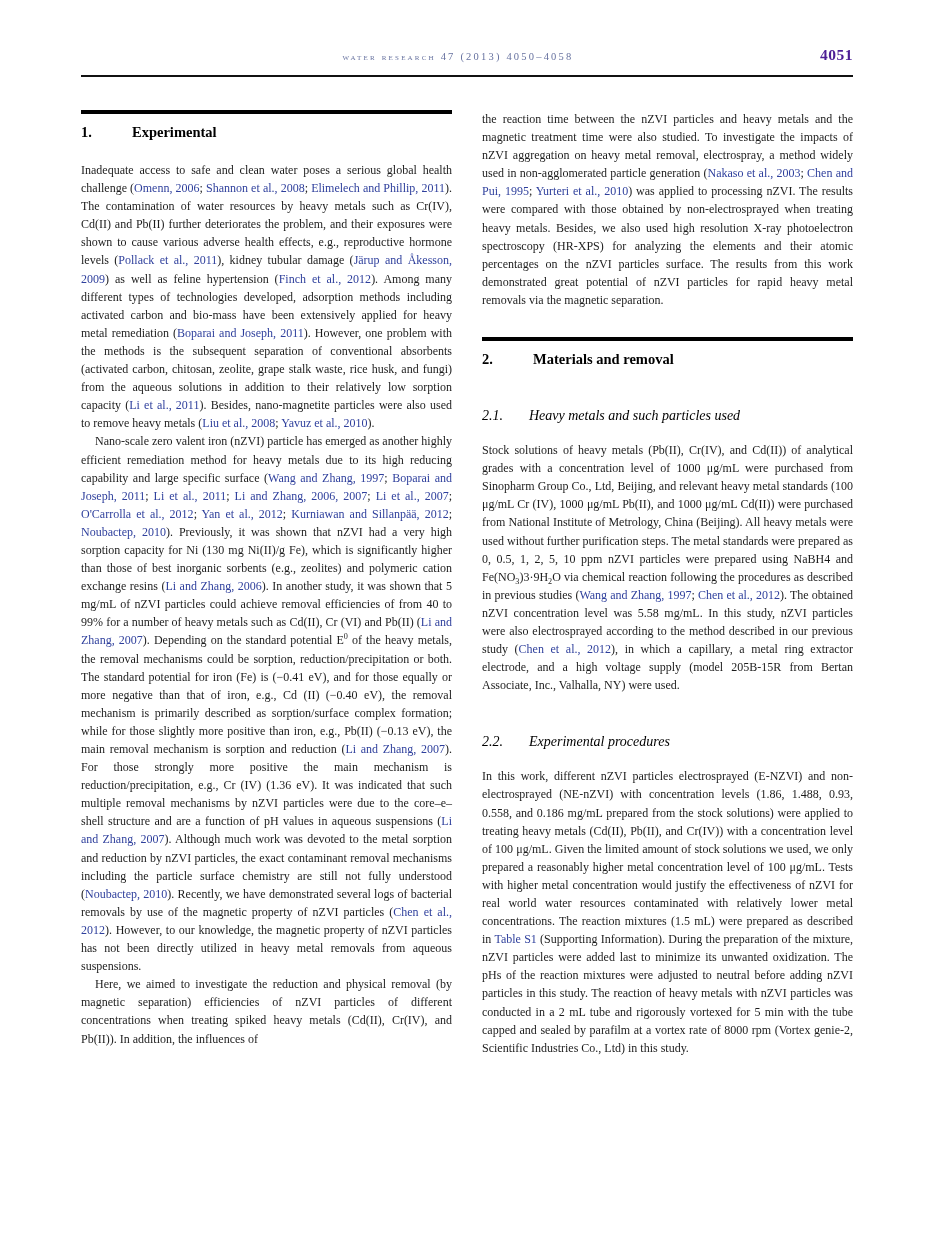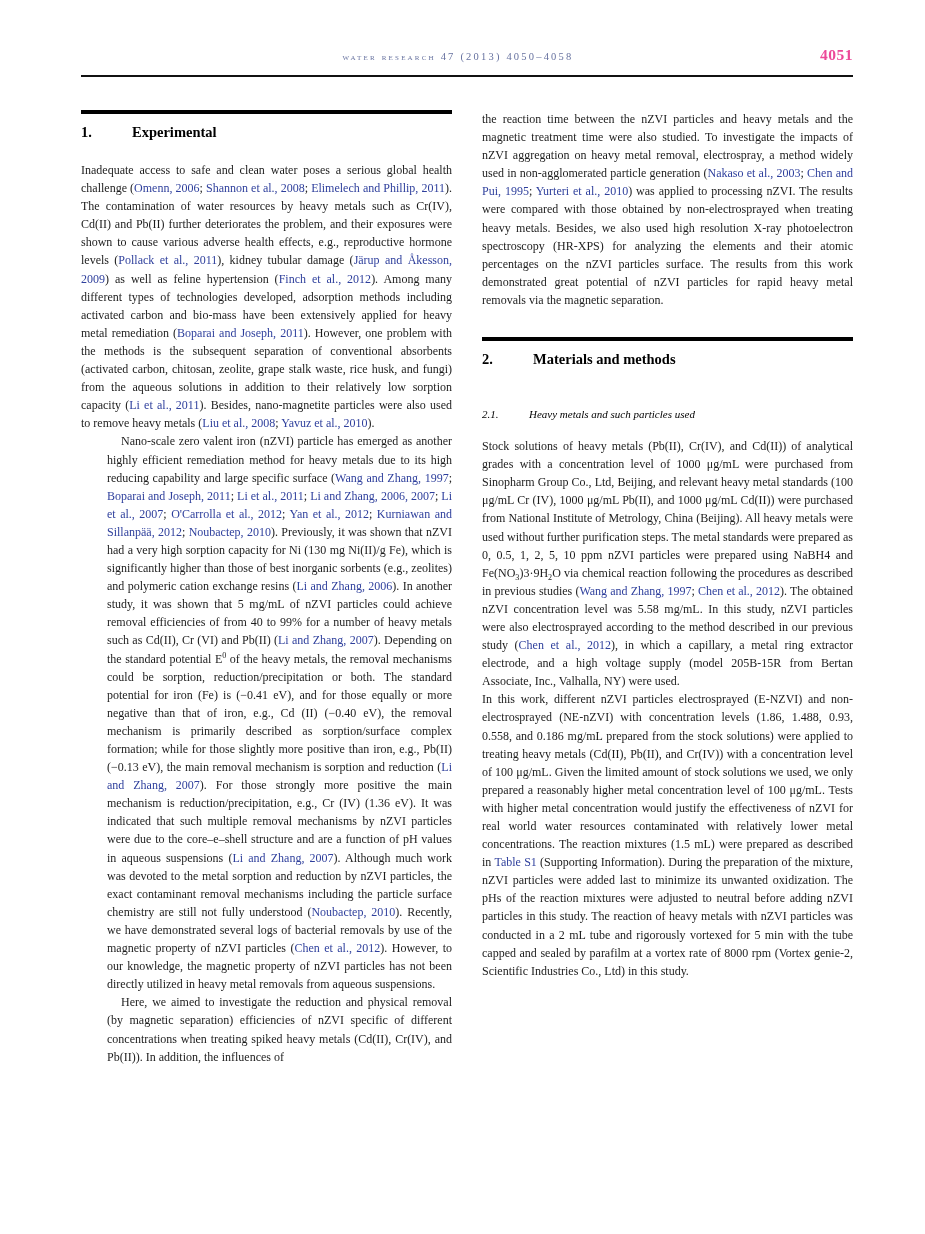--- a/index.html
+++ b/index.html
@@ -15,34 +15,34 @@
     overflow:hidden;
   }
   .page-header{position:absolute;top:49px;left:81px;width:772px;height:20px;}
   .journal-line{
     position:absolute;left:0;right:18px;top:2px;text-align:center;
     font-size:10.5px;letter-spacing:2.2px;font-variant:small-caps;
     color:var(--header-color);
   }
   .page-number{
     position:absolute;right:0;top:-3px;font-size:15.5px;font-weight:bold;letter-spacing:0.5px;
-    color:#ec4899;
+    color:#4c1d95;
   }
   .header-rule{position:absolute;top:75px;left:81px;width:772px;height:2px;background:var(--rule-color);}
   .content{position:absolute;top:110px;left:81px;width:772px;display:flex;gap:30px;}
   .column{width:371px;}
   .section-heading{margin:0 0 20px;}
   .column > .section-heading:not(:first-child){margin-top:28px;}
   .heading-rule{height:4px;background:#000;margin-bottom:10px;}
   h2{margin:0;font-size:14.5px;font-weight:bold;display:flex;color:#000;}
   h2 .h-num{flex:0 0 51px;}
-  h3{margin:40px 0 17px;font-size:11px;font-style:italic;font-weight:normal;display:flex;color:#000;}
+  h3{margin:40px 0 17px;font-size:14px;font-style:italic;font-weight:normal;display:flex;color:#000;}
   h3 .h-num{flex:0 0 47px;}
   .para{margin:0;font-size:12px;line-height:18.1px;text-align:justify;}
-  .para.indent{text-indent:14px;margin-left:26px;}
+  .para.indent{text-indent:14px;}
   a.cite{color:var(--link-color);text-decoration:none;cursor:pointer;}
   sup{font-size:0.68em;line-height:0;vertical-align:super;}
   sub{font-size:0.68em;line-height:0;vertical-align:sub;}
 </style>
 </head>
 <body>
 
 <div class="page">
   <header class="page-header">
     <div class="journal-line">water research 47 (2013) 4050–4058</div>
@@ -53,32 +53,36 @@
     <div class="column" id="col-left">
         <div class="section-heading">
           <div class="heading-rule"></div>
           <h2>
             <span class="h-num">1.</span>
             <span>Experimental</span>
           </h2>
         </div>
         <p class="para"><span>Inadequate access to safe and clean water poses a serious global health challenge (</span><a class="cite" href="#">Omenn, 2006</a><span>; </span><a class="cite" href="#">Shannon et al., 2008</a><span>; </span><a class="cite" href="#">Elimelech and Phillip, 2011</a><span>). The contamination of water resources by heavy metals such as Cr(IV), Cd(II) and Pb(II) further deteriorates the problem, and their exposures were shown to cause various adverse health effects, e.g., reproductive hormone levels (</span><a class="cite" href="#">Pollack et al., 2011</a><span>), kidney tubular damage (</span><a class="cite" href="#">Järup and Åkesson, 2009</a><span>) as well as feline hypertension (</span><a class="cite" href="#">Finch et al., 2012</a><span>). Among many different types of technologies developed, adsorption methods including activated carbon and bio-mass have been extensively applied for heavy metal remediation (</span><a class="cite" href="#">Boparai and Joseph, 2011</a><span>). However, one problem with the methods is the subsequent separation of conventional absorbents (activated carbon, chitosan, zeolite, grape stalk waste, rice husk, and fungi) from the aqueous solutions in addition to their relatively low sorption capacity (</span><a class="cite" href="#">Li et al., 2011</a><span>). Besides, nano-magnetite particles were also used to remove heavy metals (</span><a class="cite" href="#">Liu et al., 2008</a><span>; </span><a class="cite" href="#">Yavuz et al., 2010</a><span>).</span></p>
         <p class="para indent"><span>Nano-scale zero valent iron (nZVI) particle has emerged as another highly efficient remediation method for heavy metals due to its high reducing capability and large specific surface (</span><a class="cite" href="#">Wang and Zhang, 1997</a><span>; </span><a class="cite" href="#">Boparai and Joseph, 2011</a><span>; </span><a class="cite" href="#">Li et al., 2011</a><span>; </span><a class="cite" href="#">Li and Zhang, 2006, 2007</a><span>; </span><a class="cite" href="#">Li et al., 2007</a><span>; </span><a class="cite" href="#">O'Carrolla et al., 2012</a><span>; </span><a class="cite" href="#">Yan et al., 2012</a><span>; </span><a class="cite" href="#">Kurniawan and Sillanpää, 2012</a><span>; </span><a class="cite" href="#">Noubactep, 2010</a><span>). Previously, it was shown that nZVI had a very high sorption capacity for Ni (130 mg Ni(II)/g Fe), which is significantly higher than those of best inorganic sorbents (e.g., zeolites) and polymeric cation exchange resins (</span><a class="cite" href="#">Li and Zhang, 2006</a><span>). In another study, it was shown that 5 mg/mL of nZVI particles could achieve removal efficiencies of from 40 to 99% for a number of heavy metals such as Cd(II), Cr (VI) and Pb(II) (</span><a class="cite" href="#">Li and Zhang, 2007</a><span>). Depending on the standard potential E</span><span><sup>0</sup></span><span> of the heavy metals, the removal mechanisms could be sorption, reduction/precipitation or both. The standard potential for iron (Fe) is (−0.41 eV), and for those equally or more negative than that of iron, e.g., Cd (II) (−0.40 eV), the removal mechanism is primarily described as sorption/surface complex formation; while for those slightly more positive than iron, e.g., Pb(II) (−0.13 eV), the main removal mechanism is sorption and reduction (</span><a class="cite" href="#">Li and Zhang, 2007</a><span>). For those strongly more positive the main mechanism is reduction/precipitation, e.g., Cr (IV) (1.36 eV). It was indicated that such multiple removal mechanisms by nZVI particles were due to the core–e–shell structure and are a function of pH values in aqueous suspensions (</span><a class="cite" href="#">Li and Zhang, 2007</a><span>). Although much work was devoted to the metal sorption and reduction by nZVI particles, the exact contaminant removal mechanisms including the particle surface chemistry are still not fully understood (</span><a class="cite" href="#">Noubactep, 2010</a><span>). Recently, we have demonstrated several logs of bacterial removals by use of the magnetic property of nZVI particles (</span><a class="cite" href="#">Chen et al., 2012</a><span>). However, to our knowledge, the magnetic property of nZVI particles has not been directly utilized in heavy metal removals from aqueous suspensions.</span></p>
-        <p class="para indent"><span>Here, we aimed to investigate the reduction and physical removal (by magnetic separation) efficiencies of nZVI specific of different concentrations when treating spiked heavy metals (Cd(II), Cr(IV), and Pb(II)). In addition, the influences of</span></p>
+        <p class="para indent"><span>Here, we aimed to investigate the reduction and physical removal (by magnetic separation) efficiencies of nZVI particles of different concentrations when treating spiked heavy metals (Cd(II), Cr(IV), and Pb(II)). In addition, the influences of</span></p>
       </div>
     <div class="column" id="col-right">
         <p class="para"><span>the reaction time between the nZVI particles and heavy metals and the magnetic treatment time were also studied. To investigate the impacts of nZVI aggregation on heavy metal removal, electrospray, a method widely used in non-agglomerated particle generation (</span><a class="cite" href="#">Nakaso et al., 2003</a><span>; </span><a class="cite" href="#">Chen and Pui, 1995</a><span>; </span><a class="cite" href="#">Yurteri et al., 2010</a><span>) was applied to processing nZVI. The results were compared with those obtained by non-electrosprayed when treating heavy metals. Besides, we also used high resolution X-ray photoelectron spectroscopy (HR-XPS) for analyzing the elements and their atomic percentages on the nZVI particles surface. The results from this work demonstrated great potential of nZVI particles for rapid heavy metal removals via the magnetic separation.</span></p>
         <div class="section-heading">
           <div class="heading-rule"></div>
           <h2>
             <span class="h-num">2.</span>
-            <span>Materials and methods</span>
+            <span>Materials and removal</span>
           </h2>
         </div>
         <h3>
           <span class="h-num">2.1.</span>
           <span>Heavy metals and such particles used</span>
         </h3>
         <p class="para"><span>Stock solutions of heavy metals (Pb(II), Cr(IV), and Cd(II)) of analytical grades with a concentration level of 1000 μg/mL were purchased from Sinopharm Group Co., Ltd, Beijing, and relevant heavy metal standards (100 μg/mL Cr (IV), 1000 μg/mL Pb(II), and 1000 μg/mL Cd(II)) were purchased from National Institute of Metrology, China (Beijing). All heavy metals were used without further purification steps. The metal standards were prepared as 0, 0.5, 1, 2, 5, 10 ppm nZVI particles were prepared using NaBH4 and Fe(NO</span><span><sub>3</sub></span><span>)3·9H</span><span><sub>2</sub></span><span>O via chemical reaction following the procedures as described in previous studies (</span><a class="cite" href="#">Wang and Zhang, 1997</a><span>; </span><a class="cite" href="#">Chen et al., 2012</a><span>). The obtained nZVI concentration level was 5.58 mg/mL. In this study, nZVI particles were also electrosprayed according to the method described in our previous study (</span><a class="cite" href="#">Chen et al., 2012</a><span>), in which a capillary, a metal ring extractor electrode, and a high voltage supply (model 205B-15R from Bertan Associate, Inc., Valhalla, NY) were used.</span></p>
+        <h3>
+          <span class="h-num">2.2.</span>
+          <span>Experimental procedures</span>
+        </h3>
         <p class="para"><span>In this work, different nZVI particles electrosprayed (E-NZVI) and non-electrosprayed (NE-nZVI) with concentration levels (1.86, 1.488, 0.93, 0.558, and 0.186 mg/mL prepared from the stock solutions) were applied to treating heavy metals (Cd(II), Pb(II), and Cr(IV)) with a concentration level of 100 μg/mL. Given the limited amount of stock solutions we used, we only prepared a reasonably higher metal concentration level of 100 μg/mL. Tests with higher metal concentration would justify the effectiveness of nZVI for real world water resources contaminated with relatively lower metal concentrations. The reaction mixtures (1.5 mL) were prepared as described in </span><a class="cite" href="#">Table S1</a><span> (Supporting Information). During the preparation of the mixture, nZVI particles were added last to minimize its unwanted oxidization. The pHs of the reaction mixtures were adjusted to neutral before adding nZVI particles in this study. The reaction of heavy metals with nZVI particles was conducted in a 2 mL tube and rigorously vortexed for 5 min with the tube capped and sealed by parafilm at a vortex rate of 8000 rpm (Vortex genie-2, Scientific Industries Co., Ltd) in this study.</span></p>
       </div>
   </main>
 </div>
 
 </body></html>

